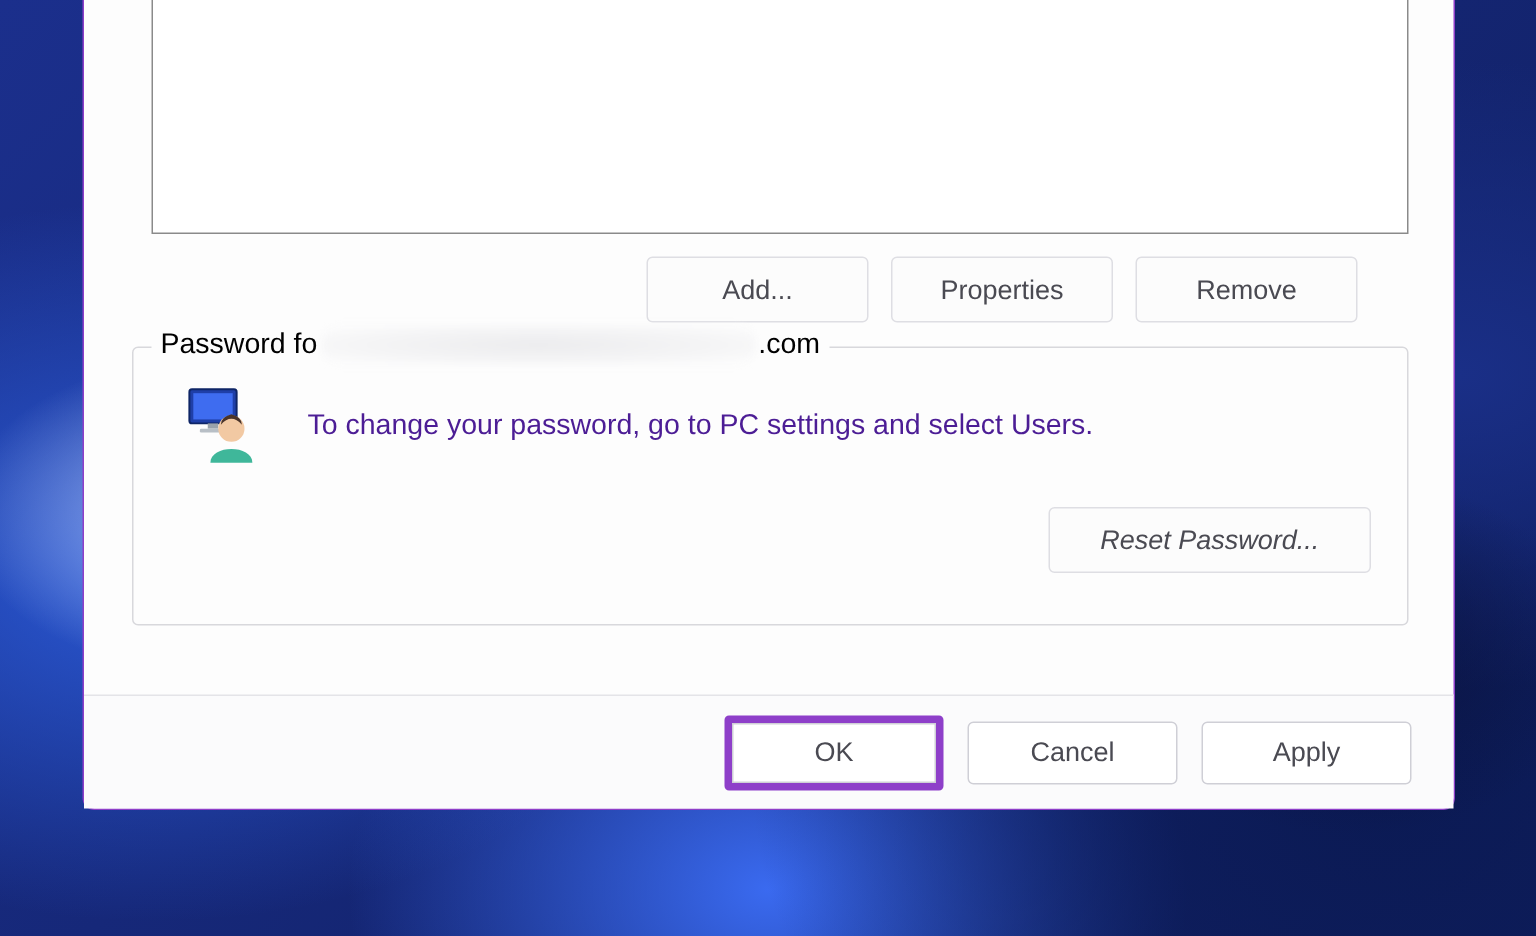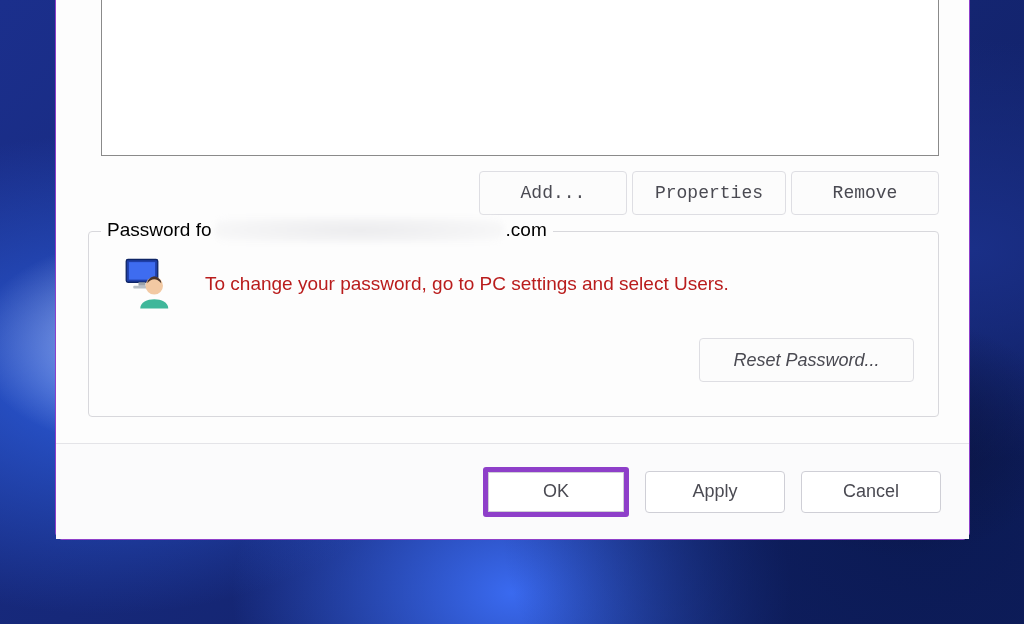--- a/index.html
+++ b/index.html
@@ -54,23 +54,21 @@
       height: 195px;
       border: 1px solid #8a8a8a;
       background: #fff;
     }
     .row-buttons {
       position: absolute;
       left: 375px;
       top: 360px;
       right: 30px;
       display: flex;
-      gap: 5px;
-      justify-content: flex-end;
-      font-family: Liberation Mono, monospace;
+      gap: 15px;
     }
     .btn {
       background: #fcfcfc;
       border: 1px solid #dedee3;
       border-radius: 4px;
       height: 44px;
       min-width: 148px;
       padding: 0 22px;
       font: inherit;
       color: #4a4a52;
@@ -119,35 +117,35 @@
     }
     .user-icon-wrap {
       width: 56px;
       height: 56px;
       flex: 0 0 56px;
       position: relative;
     }
     .user-icon-wrap svg { width: 56px; height: 56px; }
     .fs-text {
       font-size: 19px;
-      color: #b91c1c;
+      color: #4c1d95;
     }
     .reset-row {
       display: flex;
       justify-content: flex-end;
       margin-top: 26px;
       padding-right: 2px;
     }
     .reset-row .btn { min-width: 215px; font-style: italic; }
     .dialog-footer {
       position: absolute;
       left: 0;
       right: 0;
       bottom: 0;
-      height: 96px;
+      height: 76px;
       border-top: 1px solid #e4e4e8;
       background: #fbfbfc;
       display: flex;
       align-items: center;
       justify-content: flex-end;
       gap: 16px;
       padding-right: 28px;
     }
     .dialog-footer .btn {
       min-width: 140px;
@@ -209,17 +207,17 @@
 
     <div class="reset-row">
       <button class="btn">Reset Password...</button>
     </div>
   </div>
 
   <div class="dialog-footer">
     <span class="ok-highlight">
       <button class="btn">OK</button>
     </span>
+    <button class="btn">Cancel</button>
     <button class="btn">Apply</button>
-    <button class="btn">Cancel</button>
   </div>
 
 </div>
 
 </body></html>

